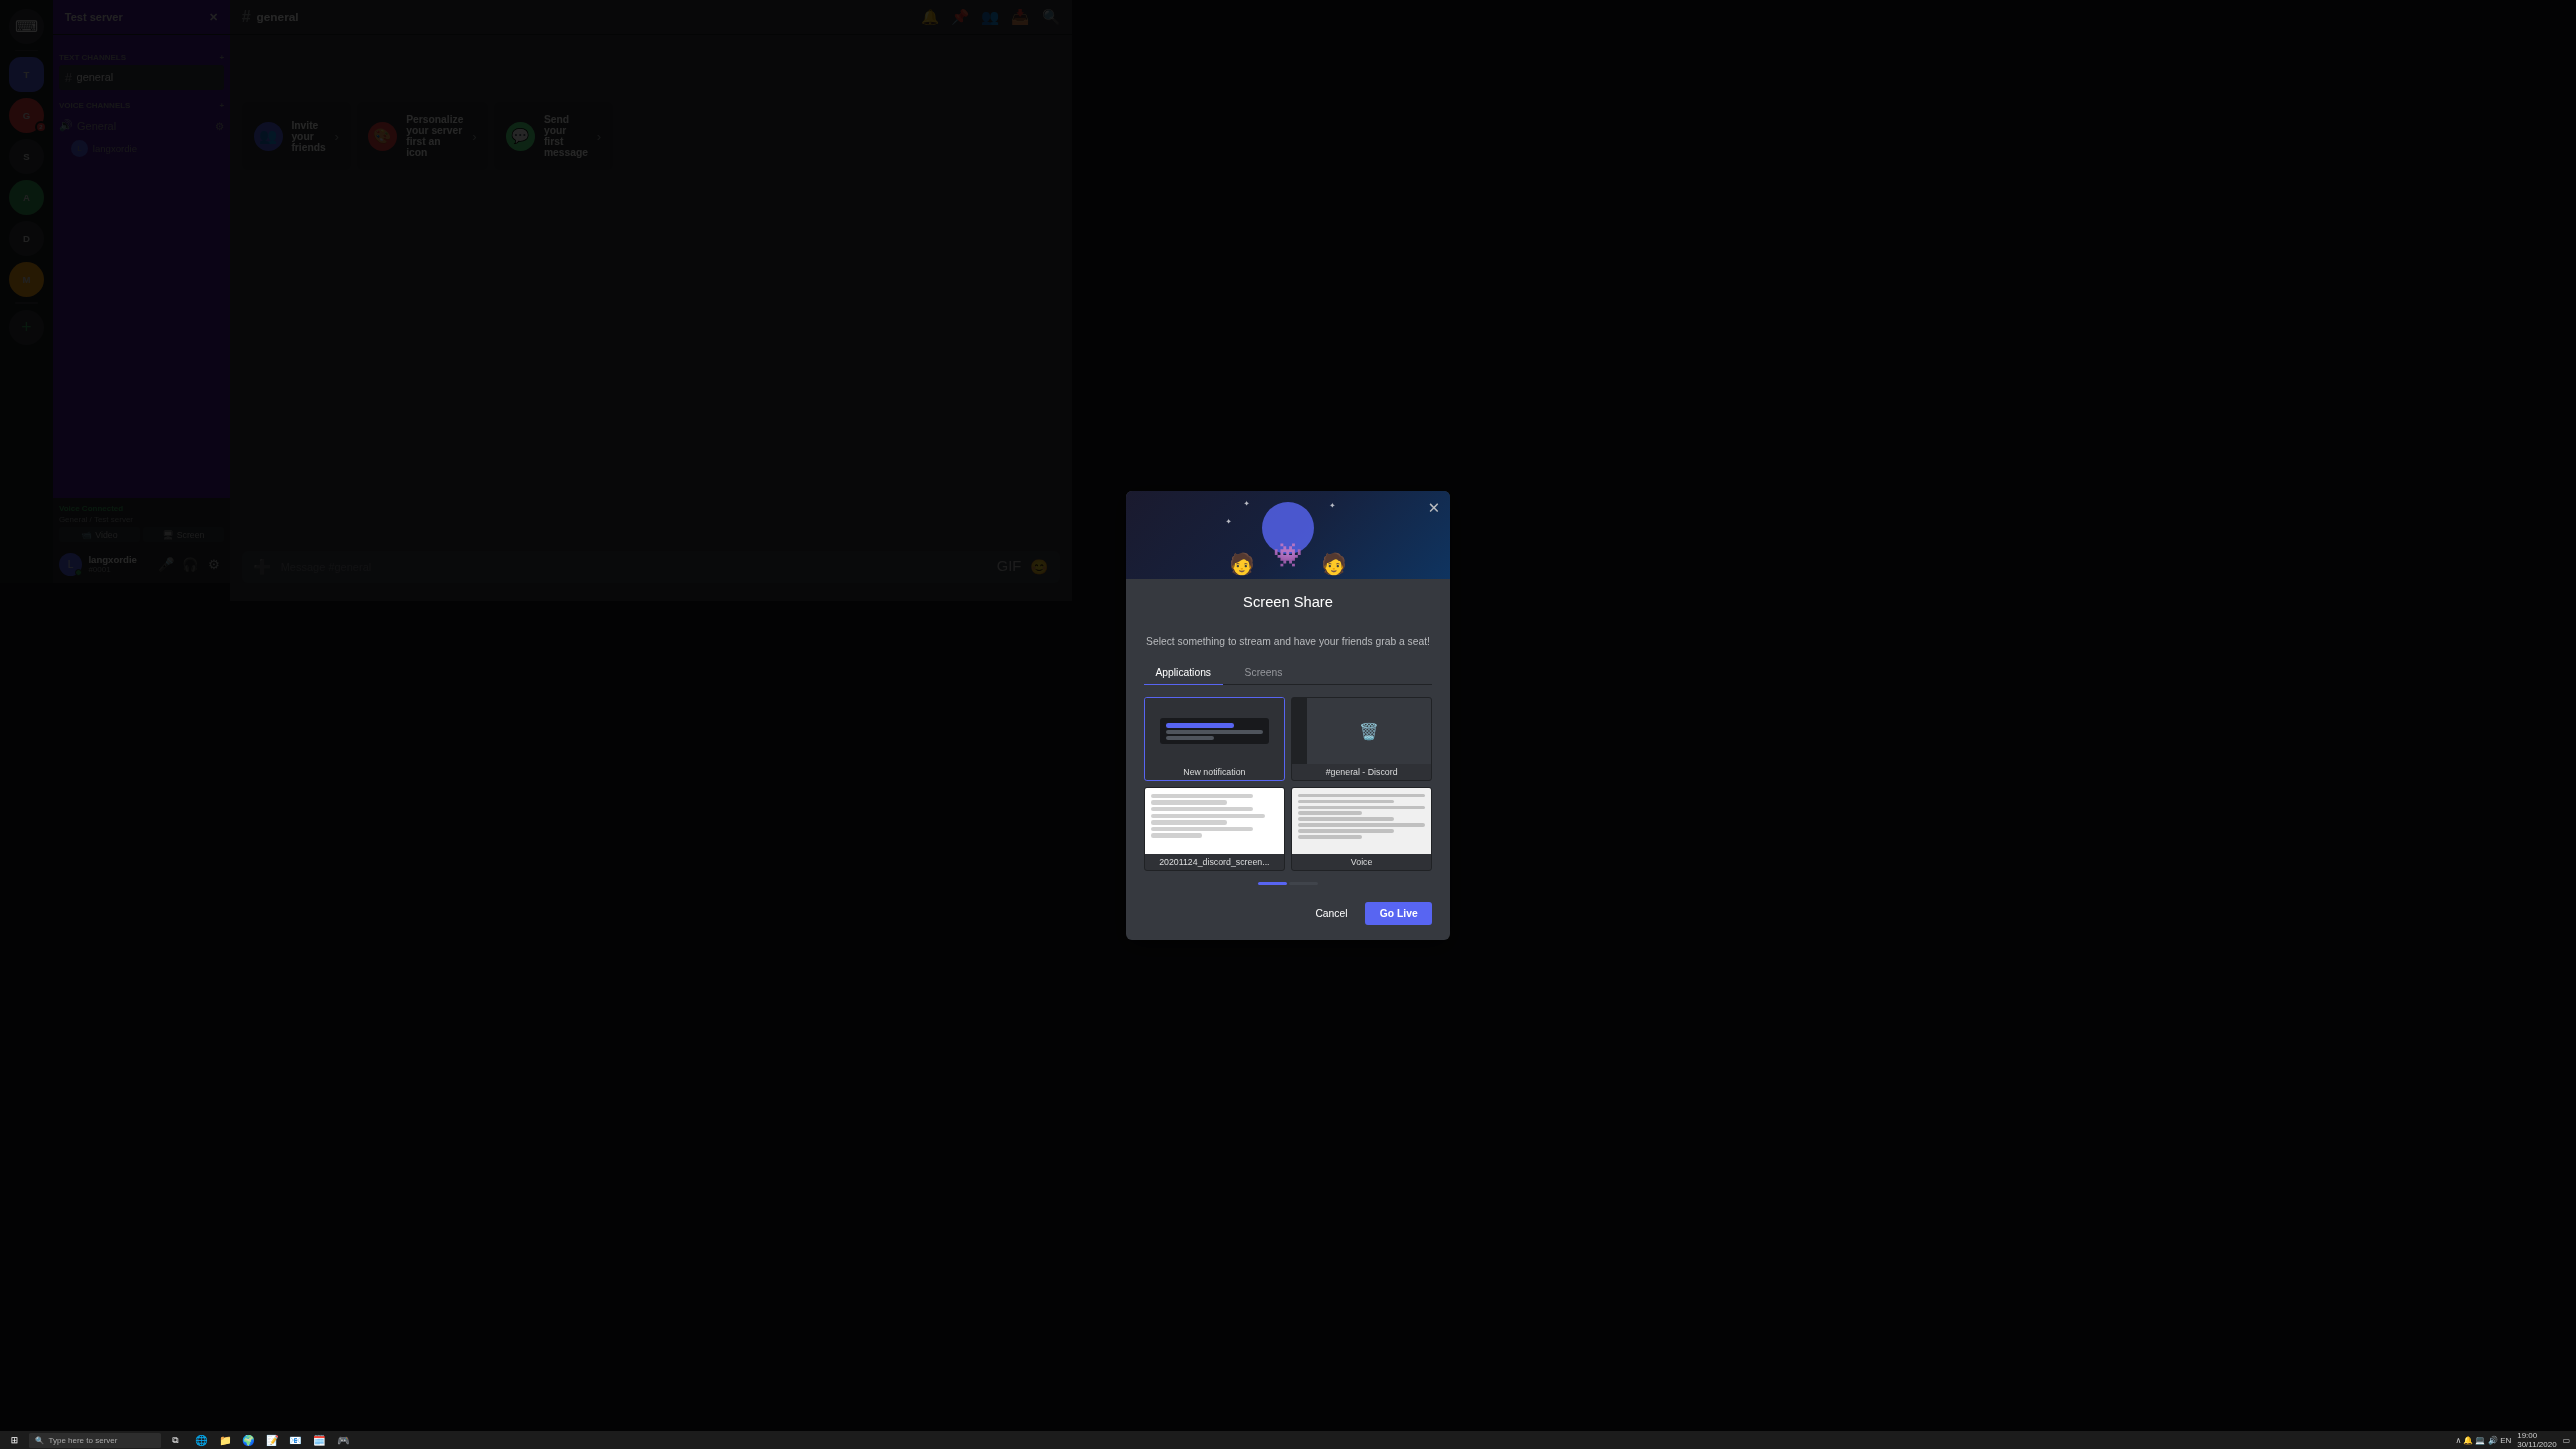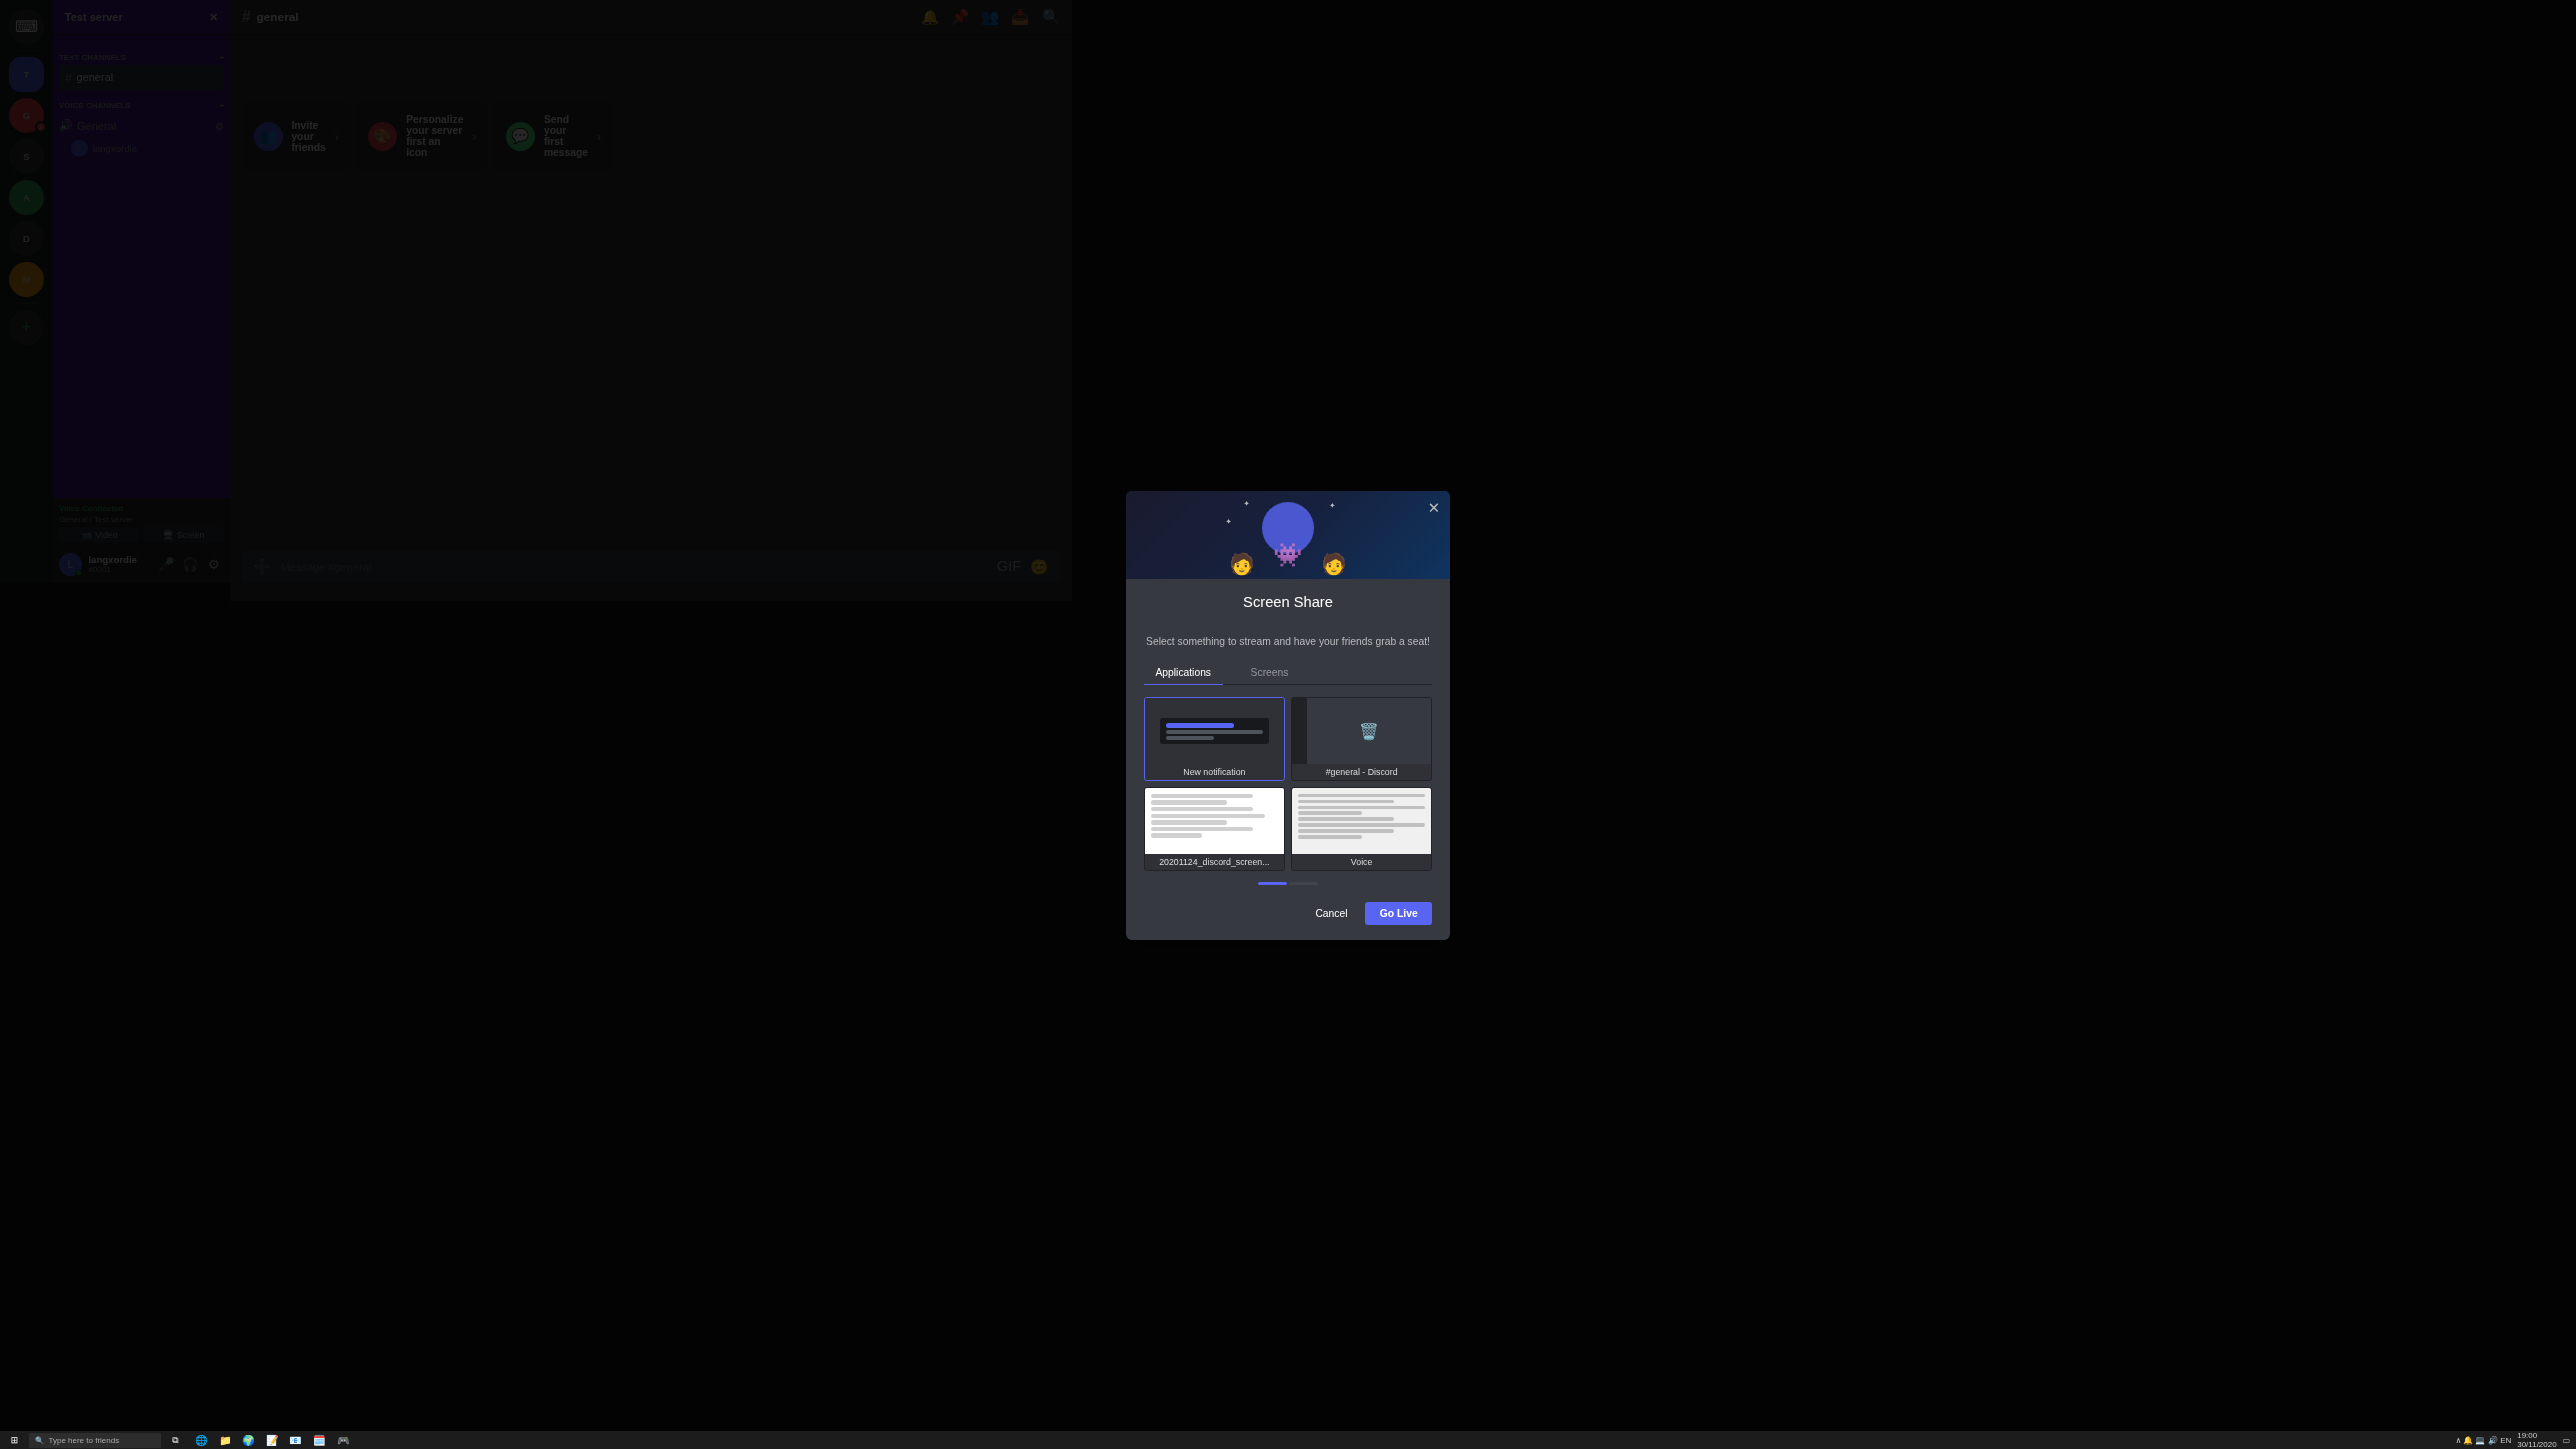--- a/index.html
+++ b/index.html
@@ -362,21 +362,21 @@
       text-align: center;
       color: #b9bbbe;
       font-size: 10.3px;
       margin-bottom: 11.8px;
       line-height: 1.4;
       margin-top: 25px;
     }
 
     .modal-tabs {
       display: flex;
-      gap: 16px;
+      gap: 10px;
       border-bottom: 0.7px solid #202225;
       margin-bottom: 11.8px;
     }
 
     .modal-tab {
       padding: 5.9px 11.8px;
       cursor: pointer;
       font-size: 10.3px;
       color: #96989d;
       border-bottom: 1.5px solid transparent;
@@ -924,21 +924,21 @@
       </div>
     </div>
   </div>
 </div>
 
 <div class="taskbar">
   <div class="taskbar-start">
     <div class="taskbar-btn start">⊞</div>
     <div class="taskbar-search">
       <span class="taskbar-search-icon">🔍</span>
-      <span class="taskbar-search-text">Type here to friends</span>
+      <span class="taskbar-search-text">Type here to server</span>
     </div>
     <div class="taskbar-btn">⧉</div>
   </div>
 
   <div class="taskbar-apps">
     <div class="taskbar-app">🌐</div>
     <div class="taskbar-app">📁</div>
     <div class="taskbar-app">🌍</div>
     <div class="taskbar-app">📝</div>
     <div class="taskbar-app">📧</div>

